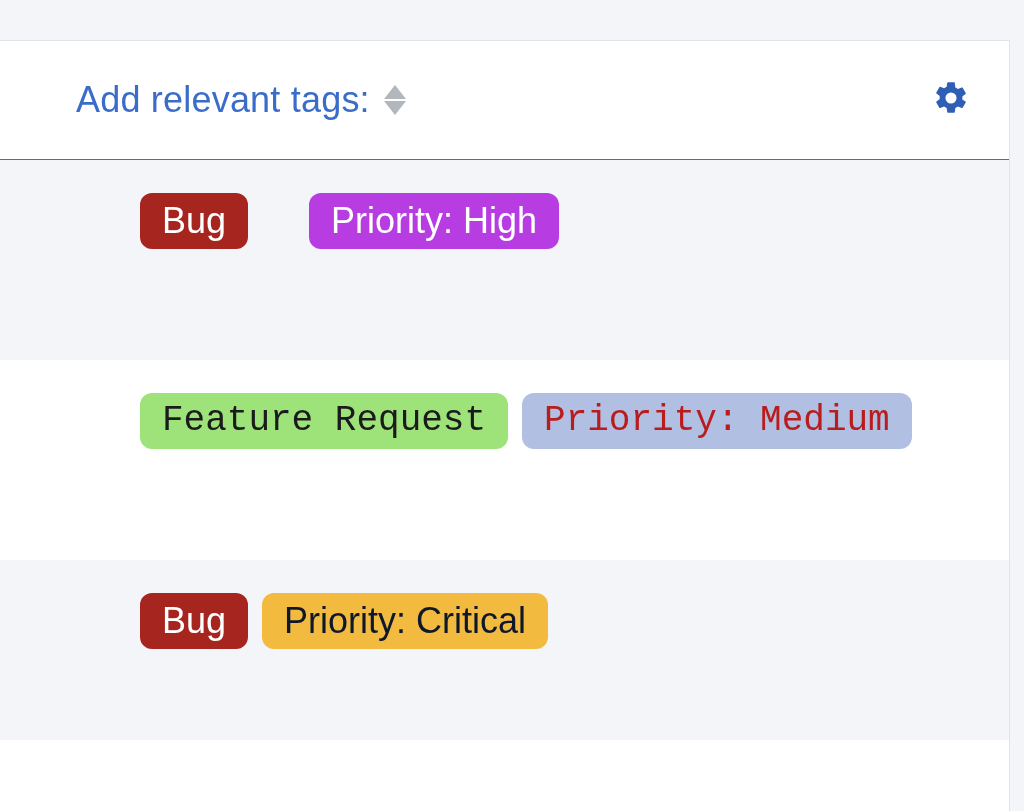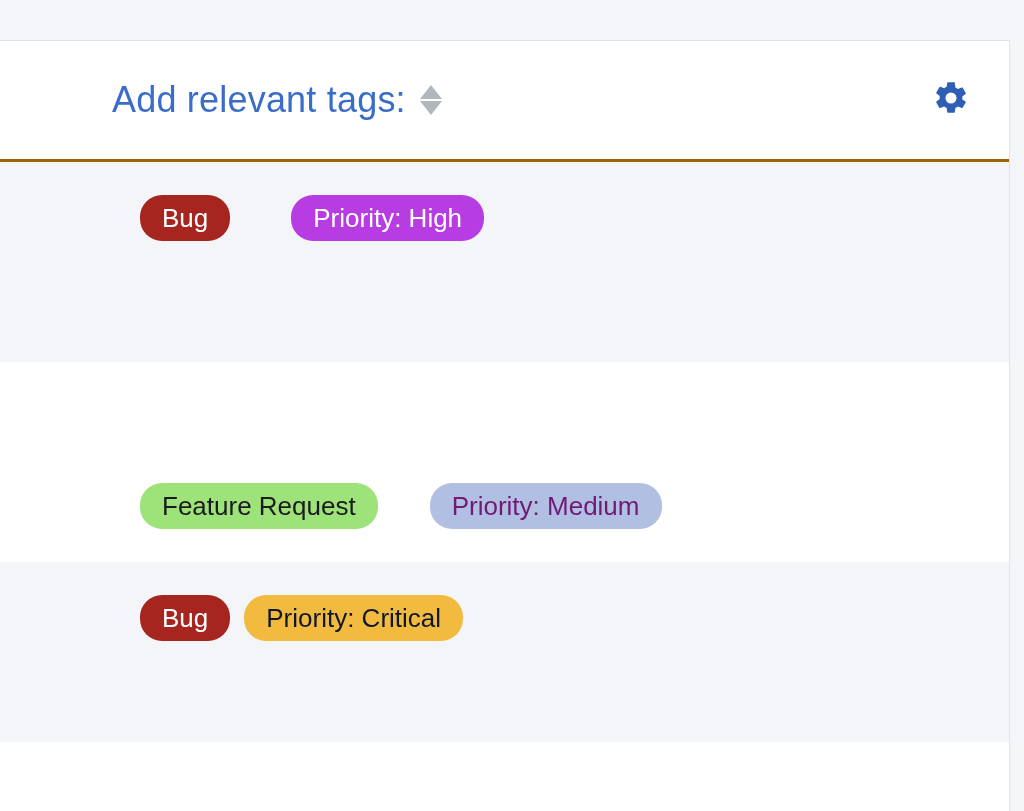--- a/index.html
+++ b/index.html
@@ -22,22 +22,22 @@
       bottom: 0;
       background: #ffffff;
       border: 1px solid #e0e3e8;
       border-left: none;
       border-bottom: none;
     }
     .header {
       display: flex;
       align-items: center;
       justify-content: space-between;
-      padding: 38px 38px 38px 112px;
-      border-bottom: 3px solid #a16207;
+      padding: 38px 38px 38px 76px;
+      border-bottom: 1px solid #a16207;
       background: #ffffff;
     }
     .header-title-wrap {
       display: flex;
       align-items: center;
       gap: 14px;
       cursor: pointer;
     }
     .header-title {
       font-size: 36px;
@@ -74,22 +74,22 @@
     .row-alt {
       background: #f3f5f8;
     }
     .row-plain {
       background: #ffffff;
     }
     .tag {
       display: inline-flex;
       align-items: center;
       padding: 10px 22px;
-      border-radius: 22px;
-      font-size: 26px;
+      border-radius: 12px;
+      font-size: 36px;
       font-weight: 400;
       line-height: 1;
       white-space: nowrap;
     }
     .row:nth-of-type(3) {
       align-items: flex-start;
       padding-top: 35px;
     }
   </style>
 </head>
@@ -116,23 +116,23 @@
         </svg>
       </span>
     </div>
   </div>
 
   <div class="row row-alt" style="align-items:flex-start;padding-top:33px;">
     <span class="tag" style="background:#a6261f;color:#ffffff;">Bug</span>
     <span class="tag" style="background:#b73de3;color:#ffffff;margin-left:47px;">Priority: High</span>
   </div>
 
-  <div class="row row-plain" style="align-items:flex-end;padding-top:33px;">
+  <div class="row row-plain" style="align-items:flex-start;padding-top:33px;font-family:Liberation Mono, monospace;">
     <span class="tag" style="background:#9ee27a;color:#1b1b1b;">Feature Request</span>
-    <span class="tag" style="background:#b1bfe2;color:#701a75;margin-left:38px;">Priority: Medium</span>
+    <span class="tag" style="background:#b1bfe2;color:#b91c1c;">Priority: Medium</span>
   </div>
 
   <div class="row row-alt" style="align-items:flex-start;padding-top:33px;min-height:180px;">
     <span class="tag" style="background:#a6261f;color:#ffffff;">Bug</span>
     <span class="tag" style="background:#f2bb3f;color:#0f172a;">Priority: Critical</span>
   </div>
 
 </div>
 
 </body></html>

